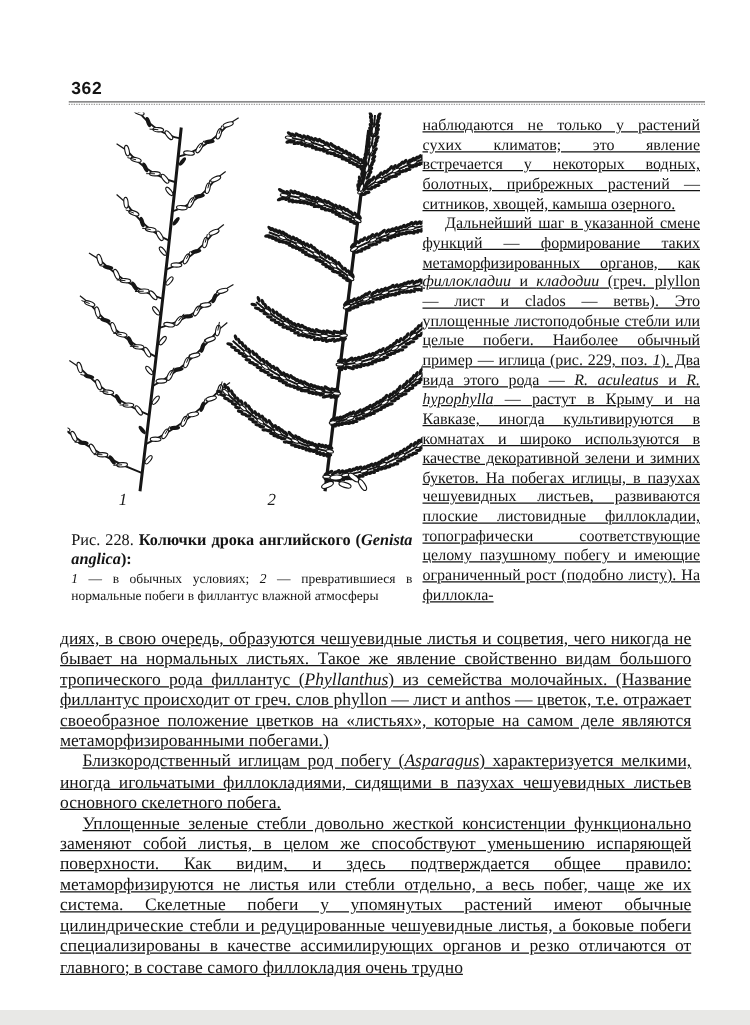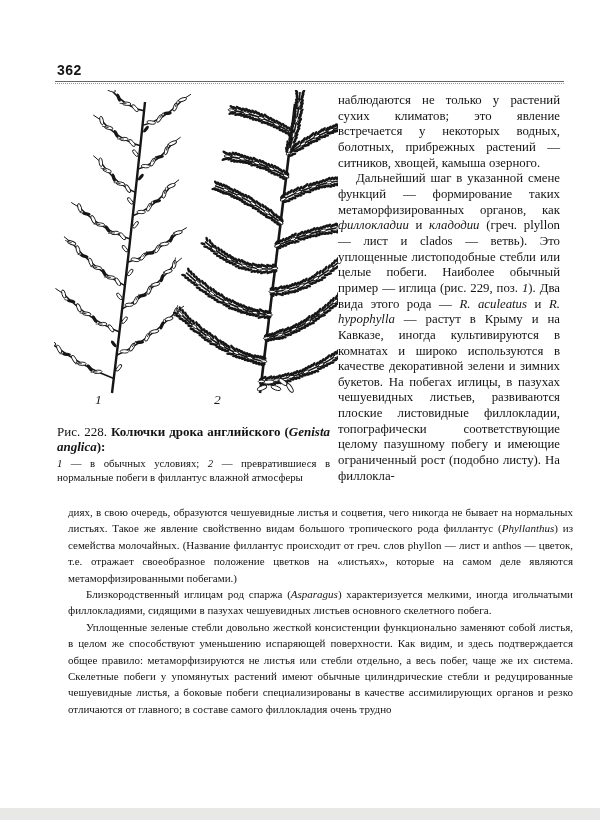--- a/index.html
+++ b/index.html
@@ -30,23 +30,23 @@
   .fig-label.l2{left:160px;}
   
   .caption{position:absolute; left:57px; top:424px; width:273px;
            font-size:13px; line-height:15px; text-align:justify;}
   .legend{position:absolute; left:57px; top:457px; width:273px;
           font-size:10.8px; line-height:13.5px; text-align:justify;}
   
   .column{position:absolute; left:338px; top:93px; width:222px;
           font-size:12.8px; line-height:15.65px; text-align:justify;}
   
-  .bottom{position:absolute; left:68px; top:504px; width:505px;
-          font-size:11px; line-height:16.4px; text-align:justify;}
-  p{margin:0; padding:0;}
+  .bottom{position:absolute; left:48px; top:504px; width:505px;
+          font-size:14px; line-height:16.4px; text-align:justify;}
+  p{margin:0; padding:0;text-decoration:underline;}
   p.indent{text-indent:18px;}
   .it{font-style:italic;}
   .bd{font-weight:bold;}
 </style>
 </head>
 <body>
 
 <div class="page">
 
   <div class="header">
@@ -983,17 +983,17 @@
   <div class="caption"><span>Рис. 228. </span><span class="bd">Колючки дрока английского</span><span class="bd"> (</span><span class="it bd">Genista anglica</span><span class="bd">):</span></div>
   <div class="legend"><span class="it">1</span><span> — в обычных условиях; </span><span class="it">2</span><span> — превратившиеся в нормальные побеги в филлантус влажной атмосферы</span></div>
 
   <div class="column">
       <p><span>наблюдаются не только у растений сухих климатов; это явление встречается у некоторых водных, болотных, прибрежных растений — ситников, хвощей, камыша озерного.</span></p>
       <p class="indent"><span>Дальнейший шаг в указанной смене функций — формирование таких метаморфизированных органов, как </span><span class="it">филлокладии</span><span> и </span><span class="it">кладодии</span><span> (греч. plyllon — лист и clados — ветвь). Это уплощенные листоподобные стебли или целые побеги. Наиболее обычный пример — иглица (рис. 229, поз. </span><span class="it">1</span><span>). Два вида этого рода — </span><span class="it">R. aculeatus</span><span> и </span><span class="it">R. hypophylla</span><span> — растут в Крыму и на Кавказе, иногда культивируются в комнатах и широко используются в качестве декоративной зелени и зимних букетов. На побегах иглицы, в пазухах чешуевидных листьев, развиваются плоские листовидные филлокладии, топографически соответствующие целому пазушному побегу и имеющие ограниченный рост (подобно листу). На филлокла-</span></p>
     </div>
 
   <div class="bottom">
       <p><span>диях, в свою очередь, образуются чешуевидные листья и соцветия, чего никогда не бывает на нормальных листьях. Такое же явление свойственно видам большого тропического рода филлантус (</span><span class="it">Phyllanthus</span><span>) из семейства молочайных. (Название филлантус происходит от греч. слов phyllon — лист и anthos — цветок, т.е. отражает своеобразное положение цветков на «листьях», которые на самом деле являются метаморфизированными побегами.)</span></p>
-      <p class="indent"><span>Близкородственный иглицам род спаржа (</span><span class="it">Asparagus</span><span>) характеризуется мелкими, иногда игольчатыми филлокладиями, сидящими в пазухах чешуевидных листьев основного скелетного побега.</span></p>
+      <p class="indent"><span>Близкородственный иглицам род побегу (</span><span class="it">Asparagus</span><span>) характеризуется мелкими, иногда игольчатыми филлокладиями, сидящими в пазухах чешуевидных листьев основного скелетного побега.</span></p>
       <p class="indent"><span>Уплощенные зеленые стебли довольно жесткой консистенции функционально заменяют собой листья, в целом же способствуют уменьшению испаряющей поверхности. Как видим, и здесь подтверждается общее правило: метаморфизируются не листья или стебли отдельно, а весь побег, чаще же их система. Скелетные побеги у упомянутых растений имеют обычные цилиндрические стебли и редуцированные чешуевидные листья, а боковые побеги специализированы в качестве ассимилирующих органов и резко отличаются от главного; в составе самого филлокладия очень трудно</span></p>
     </div>
 
 </div>
 
 </body></html>

